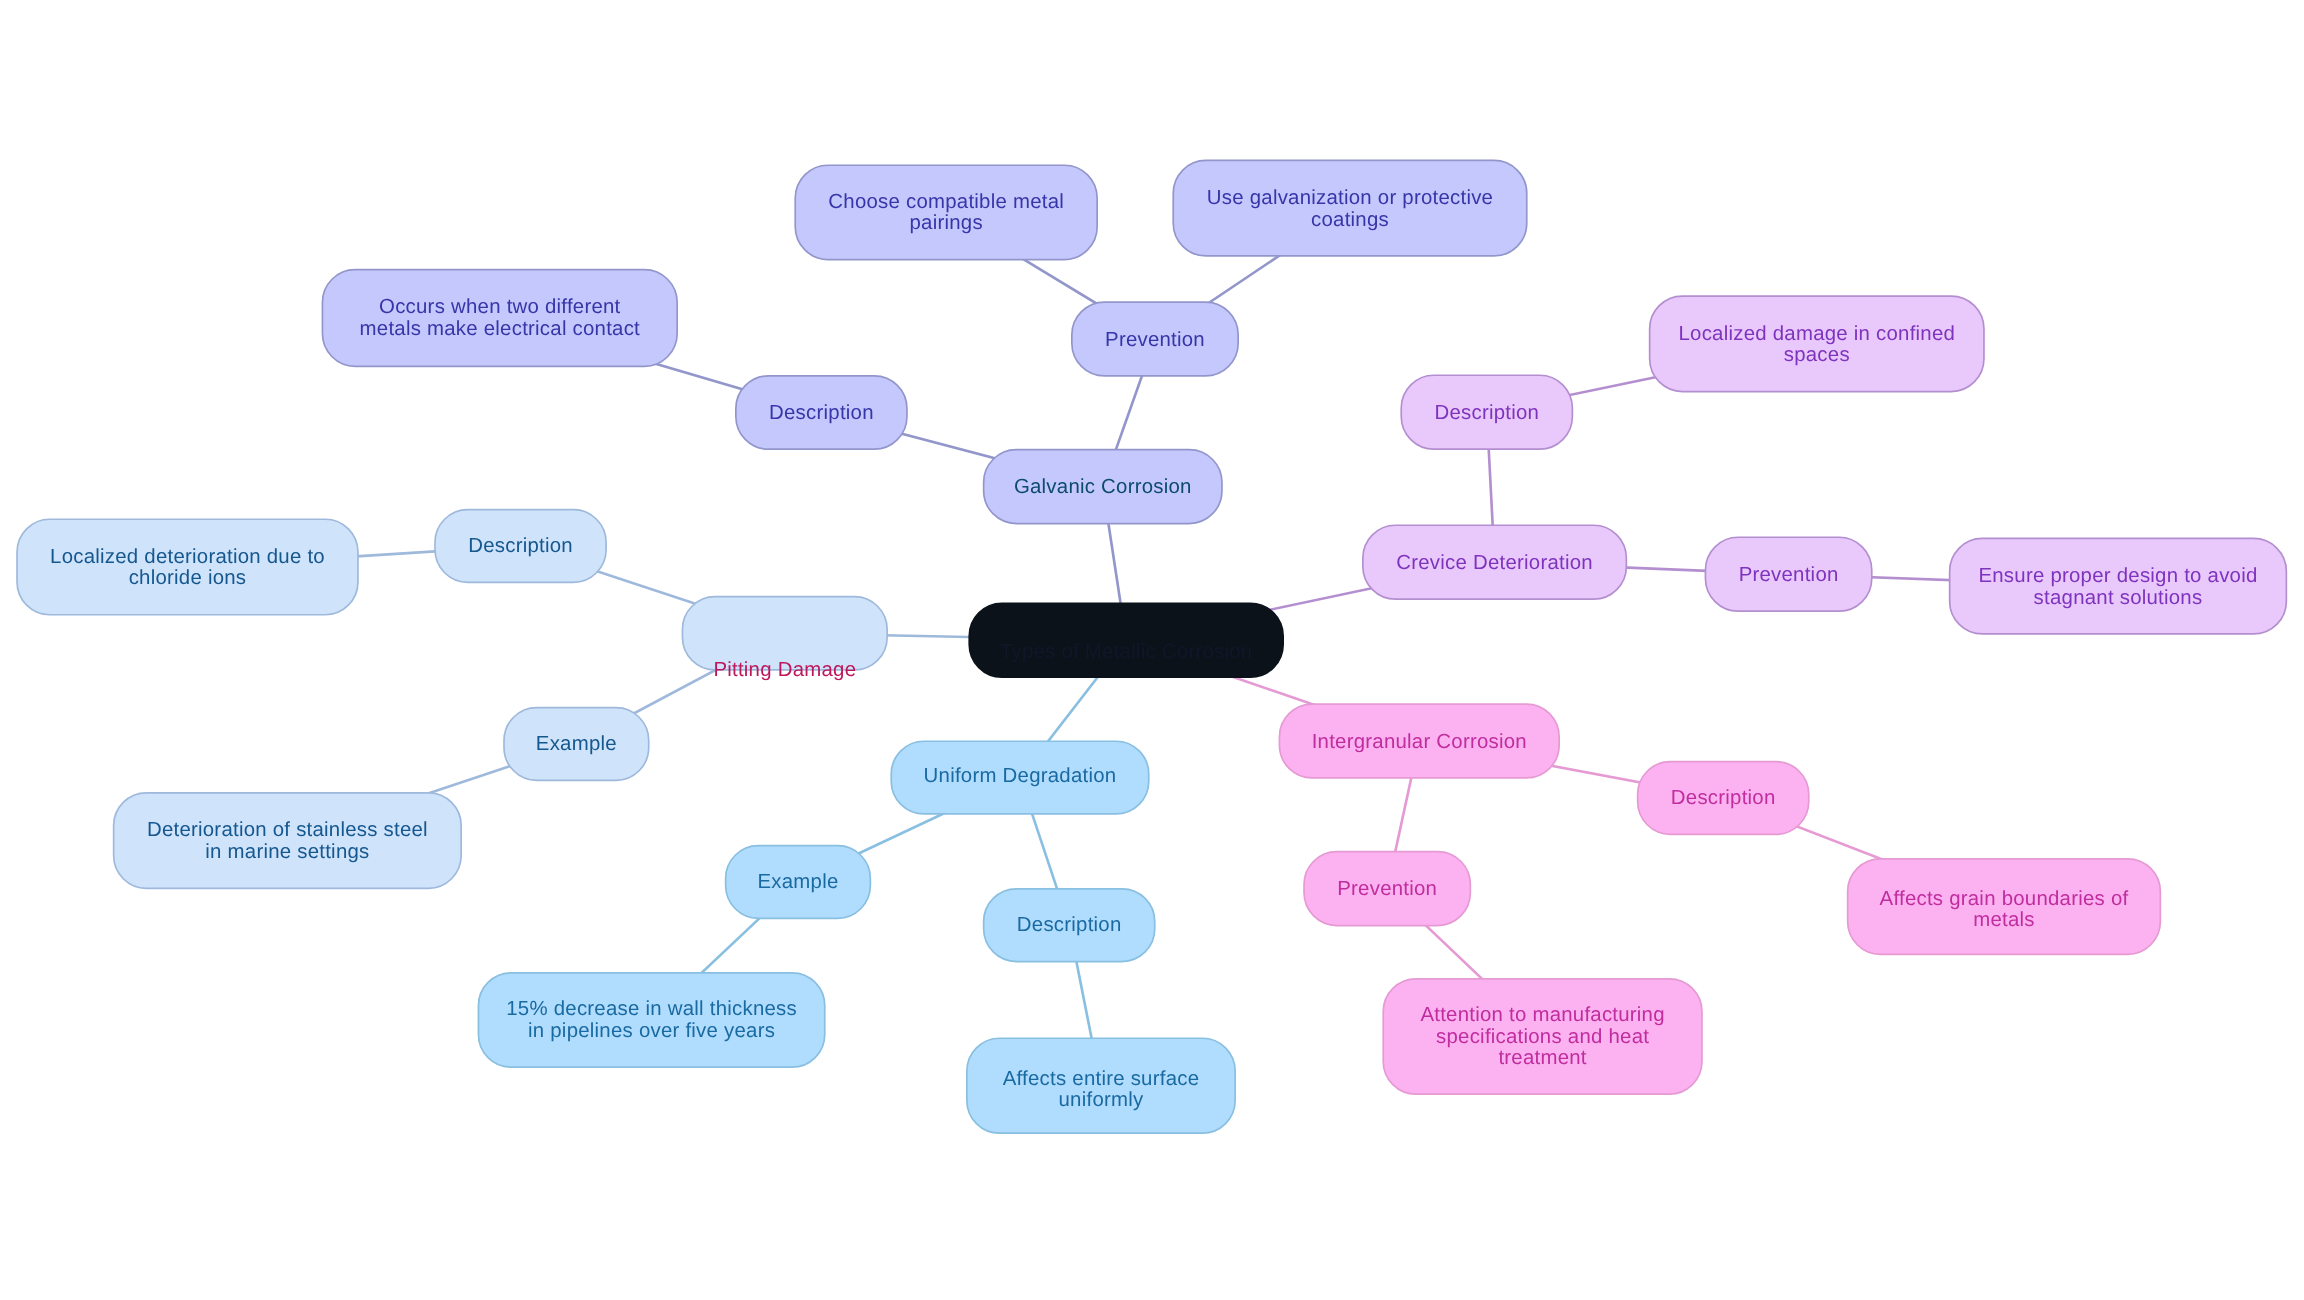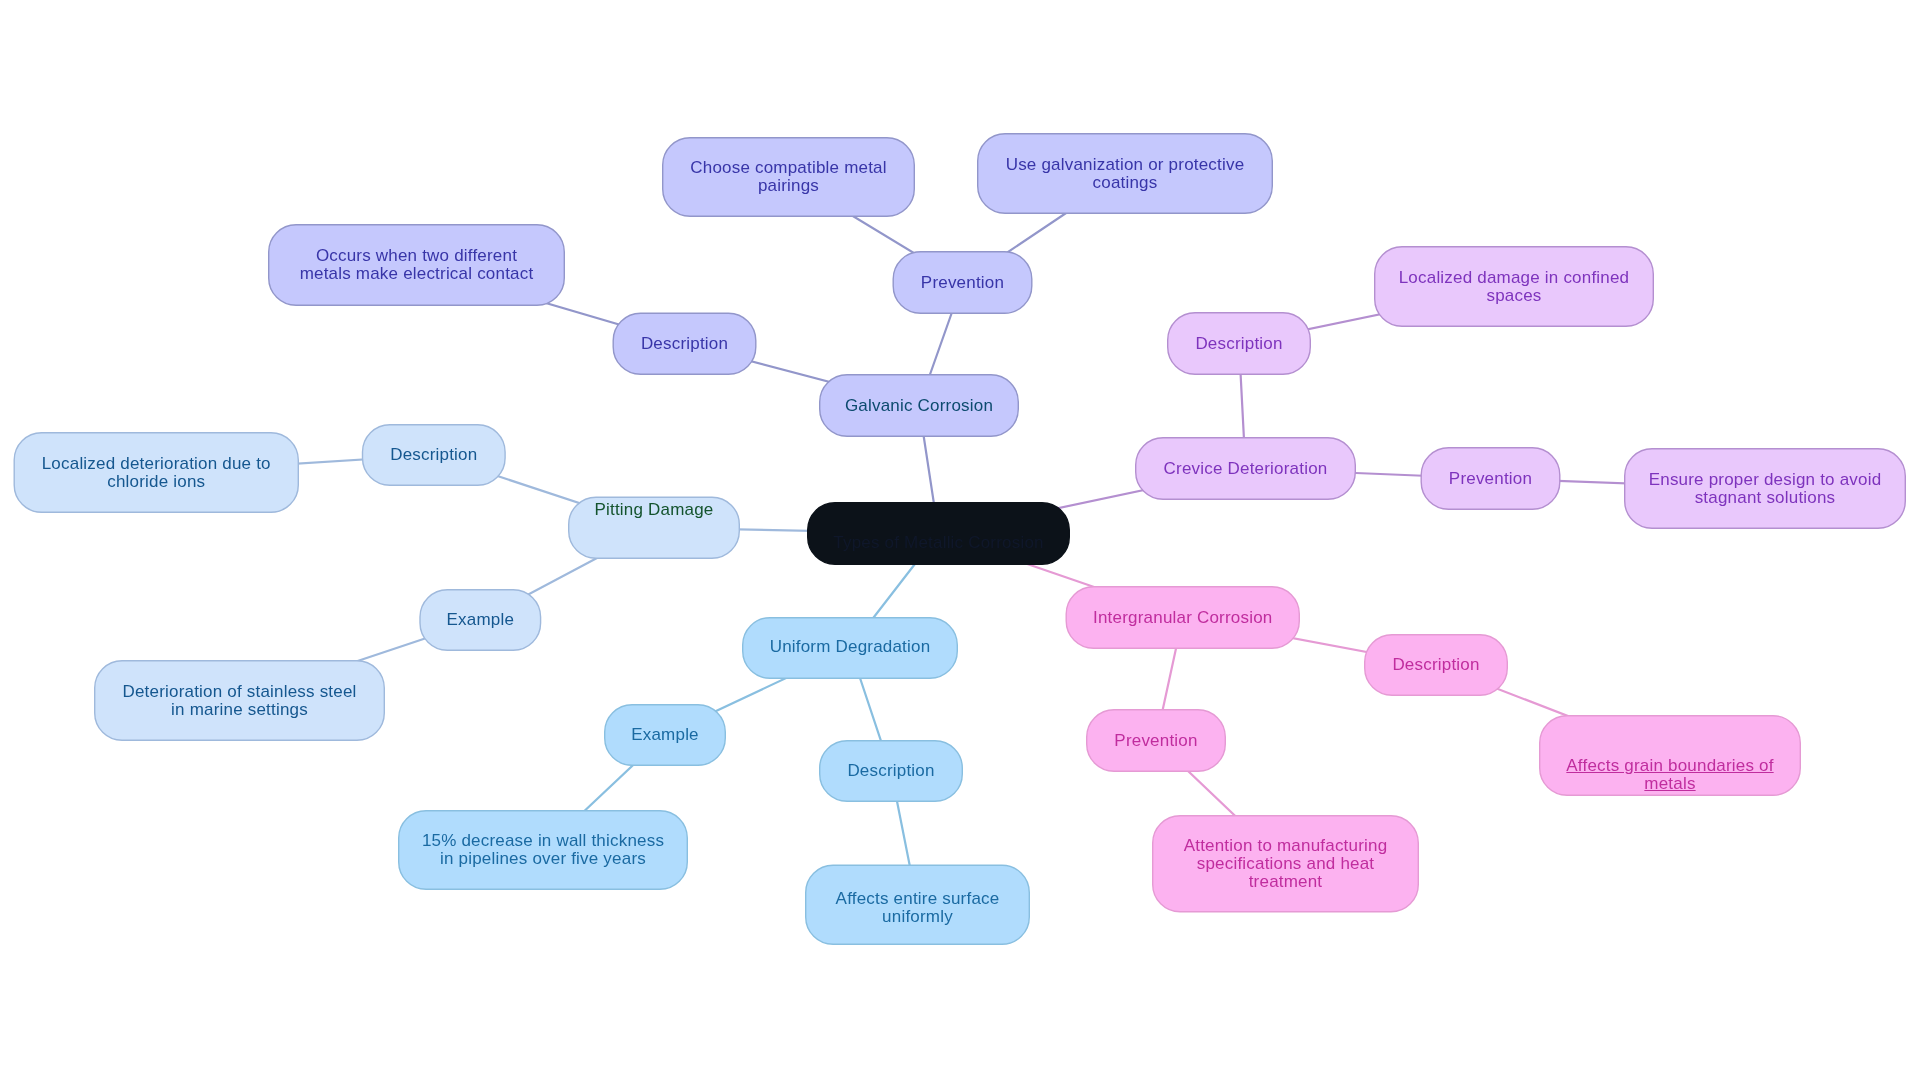--- a/index.html
+++ b/index.html
@@ -93,21 +93,21 @@
         <span class="mm-label">Prevention</span>
       </div>
       <div class="mm-node" style="left: 662px; top: 137px; width: 253px; height: 80px; color: rgb(56, 53, 168);">
         <span class="mm-label">Choose compatible metal
 pairings</span>
       </div>
       <div class="mm-node" style="left: 977px; top: 133px; width: 296px; height: 81px; color: rgb(56, 53, 168);">
         <span class="mm-label">Use galvanization or protective
 coatings</span>
       </div>
-      <div class="mm-node" style="left: 568px; top: 478px; width: 172px; height: 64px; color: #14532d;">
+      <div class="mm-node" style="left: 568px; top: 526px; width: 172px; height: 64px; color: #be185d;">
         <span class="mm-label">Pitting Damage</span>
       </div>
       <div class="mm-node" style="left: 361.8px; top: 424px; width: 144px; height: 62px; color: rgb(21, 87, 143);">
         <span class="mm-label">Description</span>
       </div>
       <div class="mm-node" style="left: 13.5px; top: 432px; width: 285.5px; height: 81px; color: rgb(21, 87, 143);">
         <span class="mm-label">Localized deterioration due to
 chloride ions</span>
       </div>
       <div class="mm-node" style="left: 419.3px; top: 589px; width: 122px; height: 62px; color: rgb(21, 87, 143);">
@@ -150,21 +150,21 @@
       <div class="mm-node" style="left: 1624px; top: 448px; width: 282px; height: 81px; color: rgb(126, 51, 189);">
         <span class="mm-label">Ensure proper design to avoid
 stagnant solutions</span>
       </div>
       <div class="mm-node" style="left: 1065.5px; top: 586px; width: 234.5px; height: 63px; color: rgb(192, 45, 158);">
         <span class="mm-label">Intergranular Corrosion</span>
       </div>
       <div class="mm-node" style="left: 1364px; top: 634px; width: 144px; height: 62px; color: rgb(192, 45, 158);">
         <span class="mm-label">Description</span>
       </div>
-      <div class="mm-node" style="left: 1539px; top: 734px; width: 262px; height: 81px; color: rgb(192, 45, 158); text-decoration: underline;">
+      <div class="mm-node" style="left: 1539px; top: 717px; width: 262px; height: 81px; color: rgb(192, 45, 158);">
         <span class="mm-label">Affects grain boundaries of
 metals</span>
       </div>
       <div class="mm-node" style="left: 1086px; top: 709px; width: 140px; height: 63px; color: rgb(192, 45, 158);">
         <span class="mm-label">Prevention</span>
       </div>
       <div class="mm-node" style="left: 1152px; top: 815px; width: 267px; height: 97.5px; color: rgb(192, 45, 158);">
         <span class="mm-label">Attention to manufacturing
 specifications and heat
 treatment</span>

